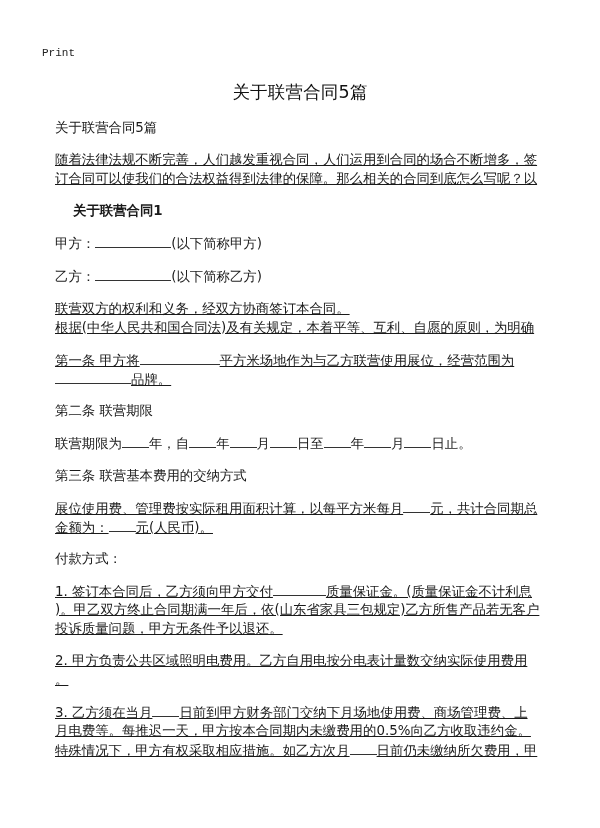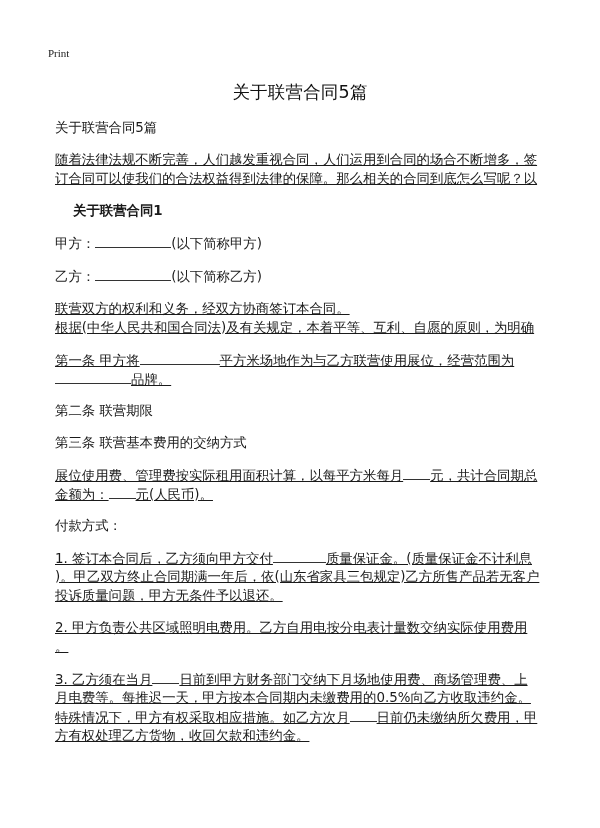--- a/index.html
+++ b/index.html
@@ -10,23 +10,23 @@
     body {
       width: 600px;
       height: 828px;
       position: relative;
       overflow: hidden;
       color: #1a1a1a;
       font-family: "DejaVu Sans", "Liberation Sans", sans-serif;
     }
     .print-link {
       position: absolute;
-      left: 48px;
+      left: 42px;
       top: 47px;
-      font-family: Liberation Serif, serif;
+      font-family: Liberation Mono, monospace;
       font-size: 11px;
       color: #222;
       cursor: pointer;
       text-decoration: none;
     }
     .doc-title {
       position: absolute;
       left: 0;
       top: 80px;
       width: 600px;
@@ -99,20 +99,21 @@
     <span class="line">根据(中华人民共和国合同法)及有关规定，本着平等、互利、自愿的原则，为明确</span>
   </p>
 
   <p class="para">
     <span class="line"><span>第一条 甲方将</span><span class="blank xl"></span><span>平方米场地作为与乙方联营使用展位，经营范围为</span></span>
     <span class="line"><span class="blank lg"></span><span>品牌。</span></span>
   </p>
 
   <p class="para">第二条 联营期限</p>
 
+  <p class="para"><span>联营期限为</span><span class="blank xs"></span><span>年，自</span><span class="blank xs"></span><span>年</span><span class="blank xs"></span><span>月</span><span class="blank xs"></span><span>日至</span><span class="blank xs"></span><span>年</span><span class="blank xs"></span><span>月</span><span class="blank xs"></span><span>日止。</span></p>
 
   <p class="para">第三条 联营基本费用的交纳方式</p>
 
   <p class="para">
     <span class="line"><span>展位使用费、管理费按实际租用面积计算，以每平方米每月</span><span class="blank xs"></span><span>元，共计合同期总</span></span>
     <span class="line"><span>金额为：</span><span class="blank xs"></span><span>元(人民币)。</span></span>
   </p>
 
   <p class="para">付款方式：</p>
 
@@ -124,16 +125,15 @@
 
   <p class="para">
     <span class="line">2. 甲方负责公共区域照明电费用。乙方自用电按分电表计量数交纳实际使用费用</span>
     <span class="line">。</span>
   </p>
 
   <p class="para">
     <span class="line"><span>3. 乙方须在当月</span><span class="blank xs"></span><span>日前到甲方财务部门交纳下月场地使用费、商场管理费、上</span></span>
     <span class="line">月电费等。每推迟一天，甲方按本合同期内未缴费用的0.5%向乙方收取违约金。</span>
     <span class="line"><span>特殊情况下，甲方有权采取相应措施。如乙方次月</span><span class="blank xs"></span><span>日前仍未缴纳所欠费用，甲</span></span>
-    <span class="line">方有权处理乙方货物，收回欠款和违约金。</span>
   </p>
 
 </div>
 
 </body></html>

